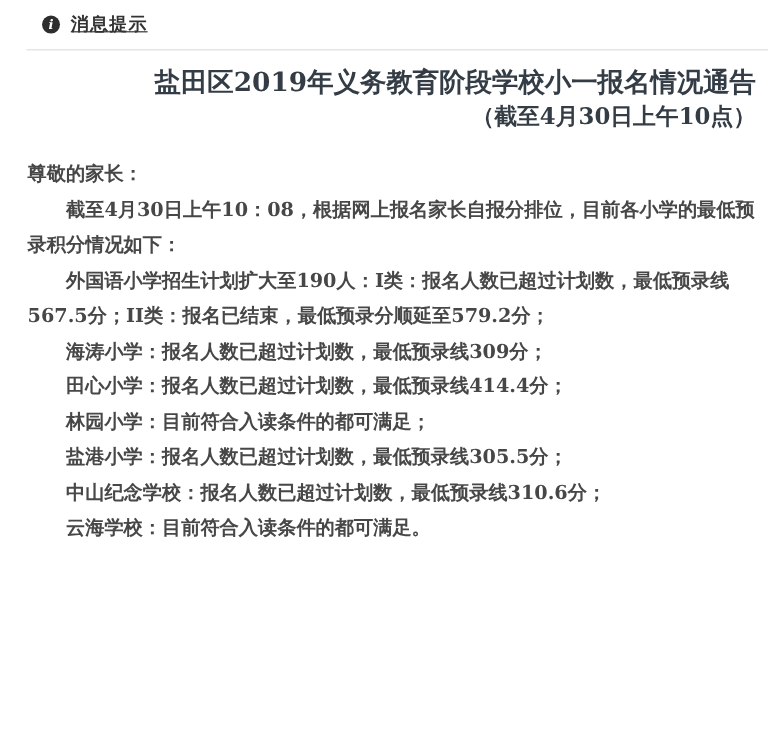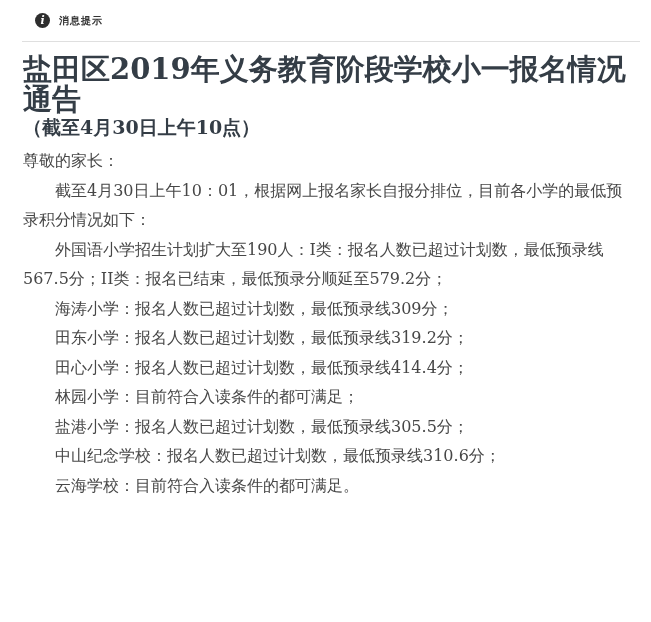--- a/index.html
+++ b/index.html
@@ -30,75 +30,75 @@
     border-radius:50%;
     background:var(--icon-bg);
     color:#ffffff;
     font:italic bold 11px/15px "DejaVu Serif",serif;
     text-align:center;
     flex:0 0 auto;
   }
   .header-title{
     margin-left:9px;
     font-family:"Liberation Sans","DejaVu Sans",sans-serif;
-    font-size:10px;
+    font-size:15px;
     font-weight:bold;
     color:var(--header-text);
     letter-spacing:1px;
+    text-decoration:underline;
   }
   .divider{
     height:1px;
     background:var(--divider);
     margin:0 11px 0 22px;
   }
   .content{
     padding:12px 21px 0 23px;
     color:var(--body-text);
     font-size:16px;
     line-height:29.5px;
   }
   .notice-title{
     margin:0;
-    text-align:left;
-    font-size:29px;
+    text-align:right;
+    font-size:22px;
     line-height:30px;
     font-weight:bold;
     color:var(--title-text);
   }
   .notice-subtitle{
     margin:0;
-    text-align:left;
+    text-align:right;
     font-size:19px;
     line-height:26px;
     font-weight:bold;
     color:var(--title-text);
   }
-  .body-text{margin-top:6px;}
+  .body-text{margin-top:20px;font-weight:bold;}
   .content p{margin:0;}
   .content p.indent{text-indent:2em;}
 </style>
 </head>
 <body>
 
 <div class="header-bar">
   <span class="info-icon">i</span>
   <span class="header-title">消息提示</span>
 </div>
 
 <div class="divider"></div>
 
 <div class="content">
   <h1 class="notice-title">盐田区2019年义务教育阶段学校小一报名情况通告</h1>
   <h2 class="notice-subtitle">（截至4月30日上午10点）</h2>
 
   <div class="body-text">
     <p>尊敬的家长：</p>
-    <p class="indent">截至4月30日上午10：01，根据网上报名家长自报分排位，目前各小学的最低预录积分情况如下：</p>
+    <p class="indent">截至4月30日上午10：08，根据网上报名家长自报分排位，目前各小学的最低预录积分情况如下：</p>
     <p class="indent">外国语小学招生计划扩大至190人：I类：报名人数已超过计划数，最低预录线567.5分；II类：报名已结束，最低预录分顺延至579.2分；</p>
     <p class="indent">海涛小学：报名人数已超过计划数，最低预录线309分；</p>
-    <p class="indent">田东小学：报名人数已超过计划数，最低预录线319.2分；</p>
     <p class="indent">田心小学：报名人数已超过计划数，最低预录线414.4分；</p>
     <p class="indent">林园小学：目前符合入读条件的都可满足；</p>
     <p class="indent">盐港小学：报名人数已超过计划数，最低预录线305.5分；</p>
     <p class="indent">中山纪念学校：报名人数已超过计划数，最低预录线310.6分；</p>
     <p class="indent">云海学校：目前符合入读条件的都可满足。</p>
   </div>
 </div>
 
 </body></html>

